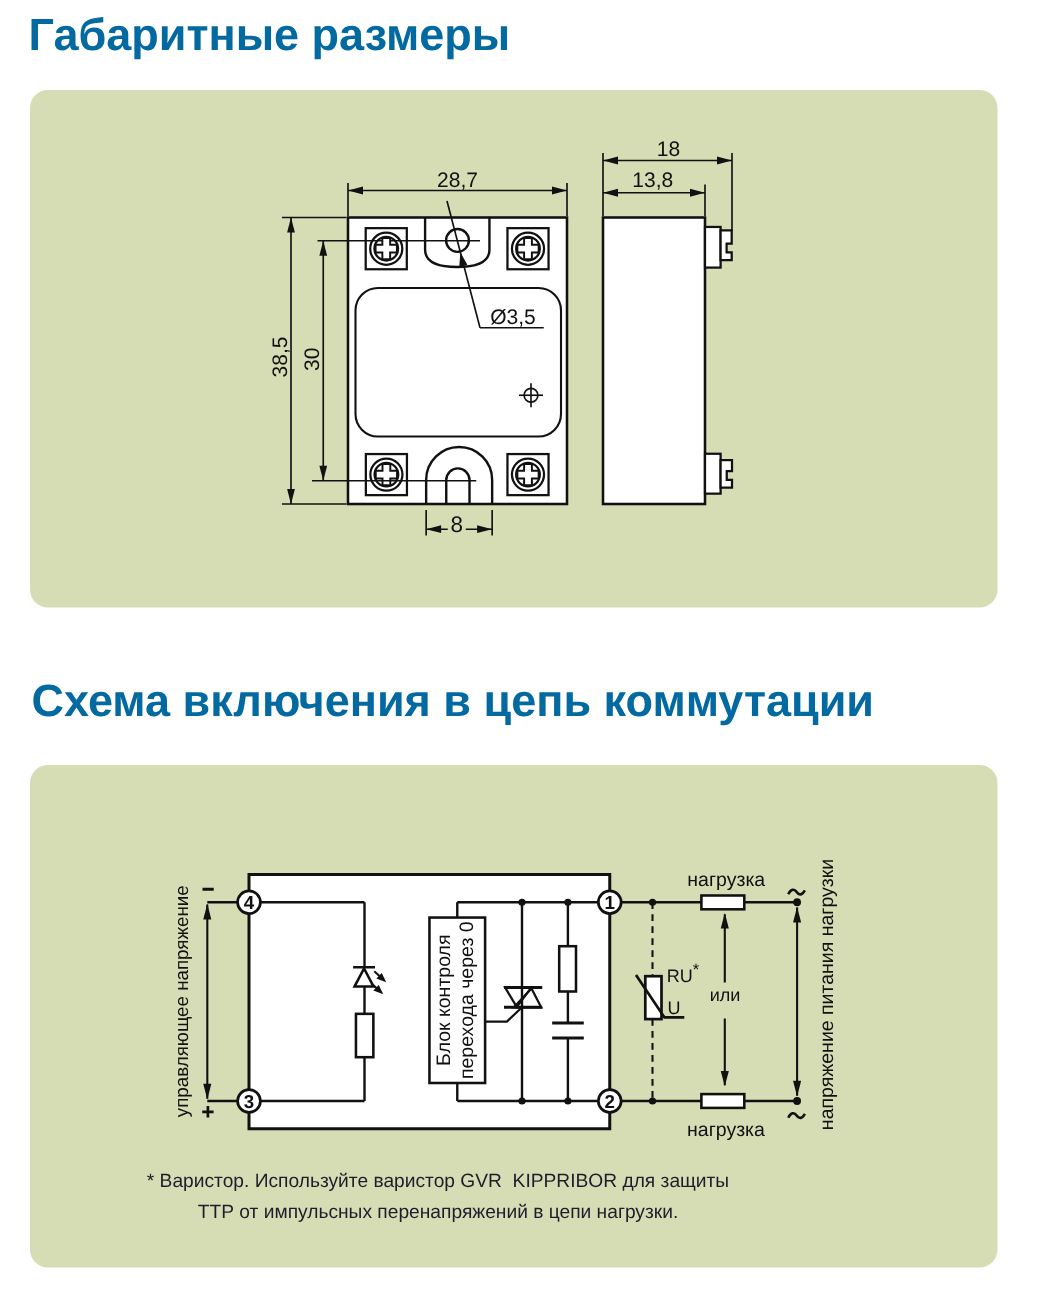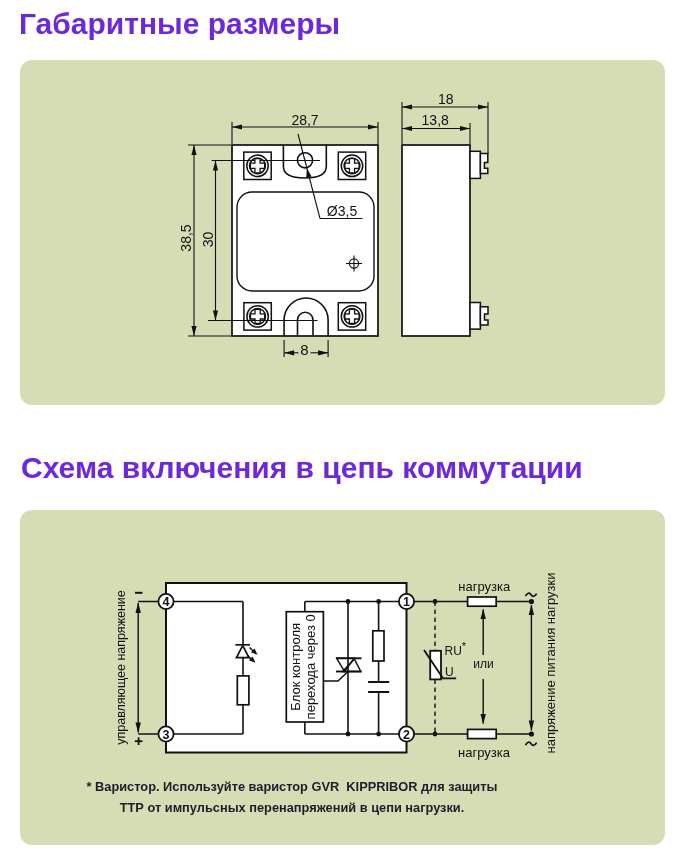--- a/index.html
+++ b/index.html
@@ -1,17 +1,17 @@
 <!DOCTYPE html>
 <html><head>
 <meta charset="utf-8">
 <style>
   html,body{margin:0;padding:0;background:#ffffff;width:692px;height:863px;overflow:hidden;
     font-family:"Liberation Sans",sans-serif;}
-  .title{position:absolute;font-weight:bold;font-size:30px;color:#6d28d9;white-space:nowrap;}
+  .title{position:absolute;font-weight:bold;font-size:30px;color:#0369a1;white-space:nowrap;}
   .panel{position:absolute;background:#d6ddb4;border-radius:12px;}
   svg{position:absolute;}
   svg text{font-family:"Liberation Sans",sans-serif;fill:#111111;}
 </style>
 </head>
 <body>
 
 <div class="title" style="left:19px;top:7px;">Габаритные размеры</div>
 
 <div class="panel" style="left:20px;top:60px;width:645px;height:345px;"></div>
@@ -303,16 +303,16 @@
 </g>
 
 <path d="M505.5,86.2 C507.3,82.6 509.6,82.4 511.1,84.7 C512.6,87 514.8,86.9 516.6,83.6" stroke="#111" stroke-width="1.7" fill="none"></path>
 
 <path d="M505.5,235.2 C507.3,231.6 509.6,231.4 511.1,233.7 C512.6,236 514.8,235.9 516.6,232.6" stroke="#111" stroke-width="1.7" fill="none"></path>
 
 <text transform="translate(535,153) rotate(-90)" font-size="13" text-anchor="middle">напряжение питания нагрузки</text>
 
 </svg>
 
-<div style="position:absolute;left:20px;top:777px;width:544px;text-align:center;font-weight:bold;font-size:12.8px;line-height:20.5px;color:#1d1d2b;">
+<div style="position:absolute;left:20px;top:777px;width:544px;text-align:center;font-weight:normal;font-size:12.8px;line-height:20.5px;color:#1d1d2b;">
 * Варистор. Используйте варистор GVR&nbsp; KIPPRIBOR для защиты<br>
 ТТР от импульсных перенапряжений в цепи нагрузки.
 </div>
 
 </body></html>

